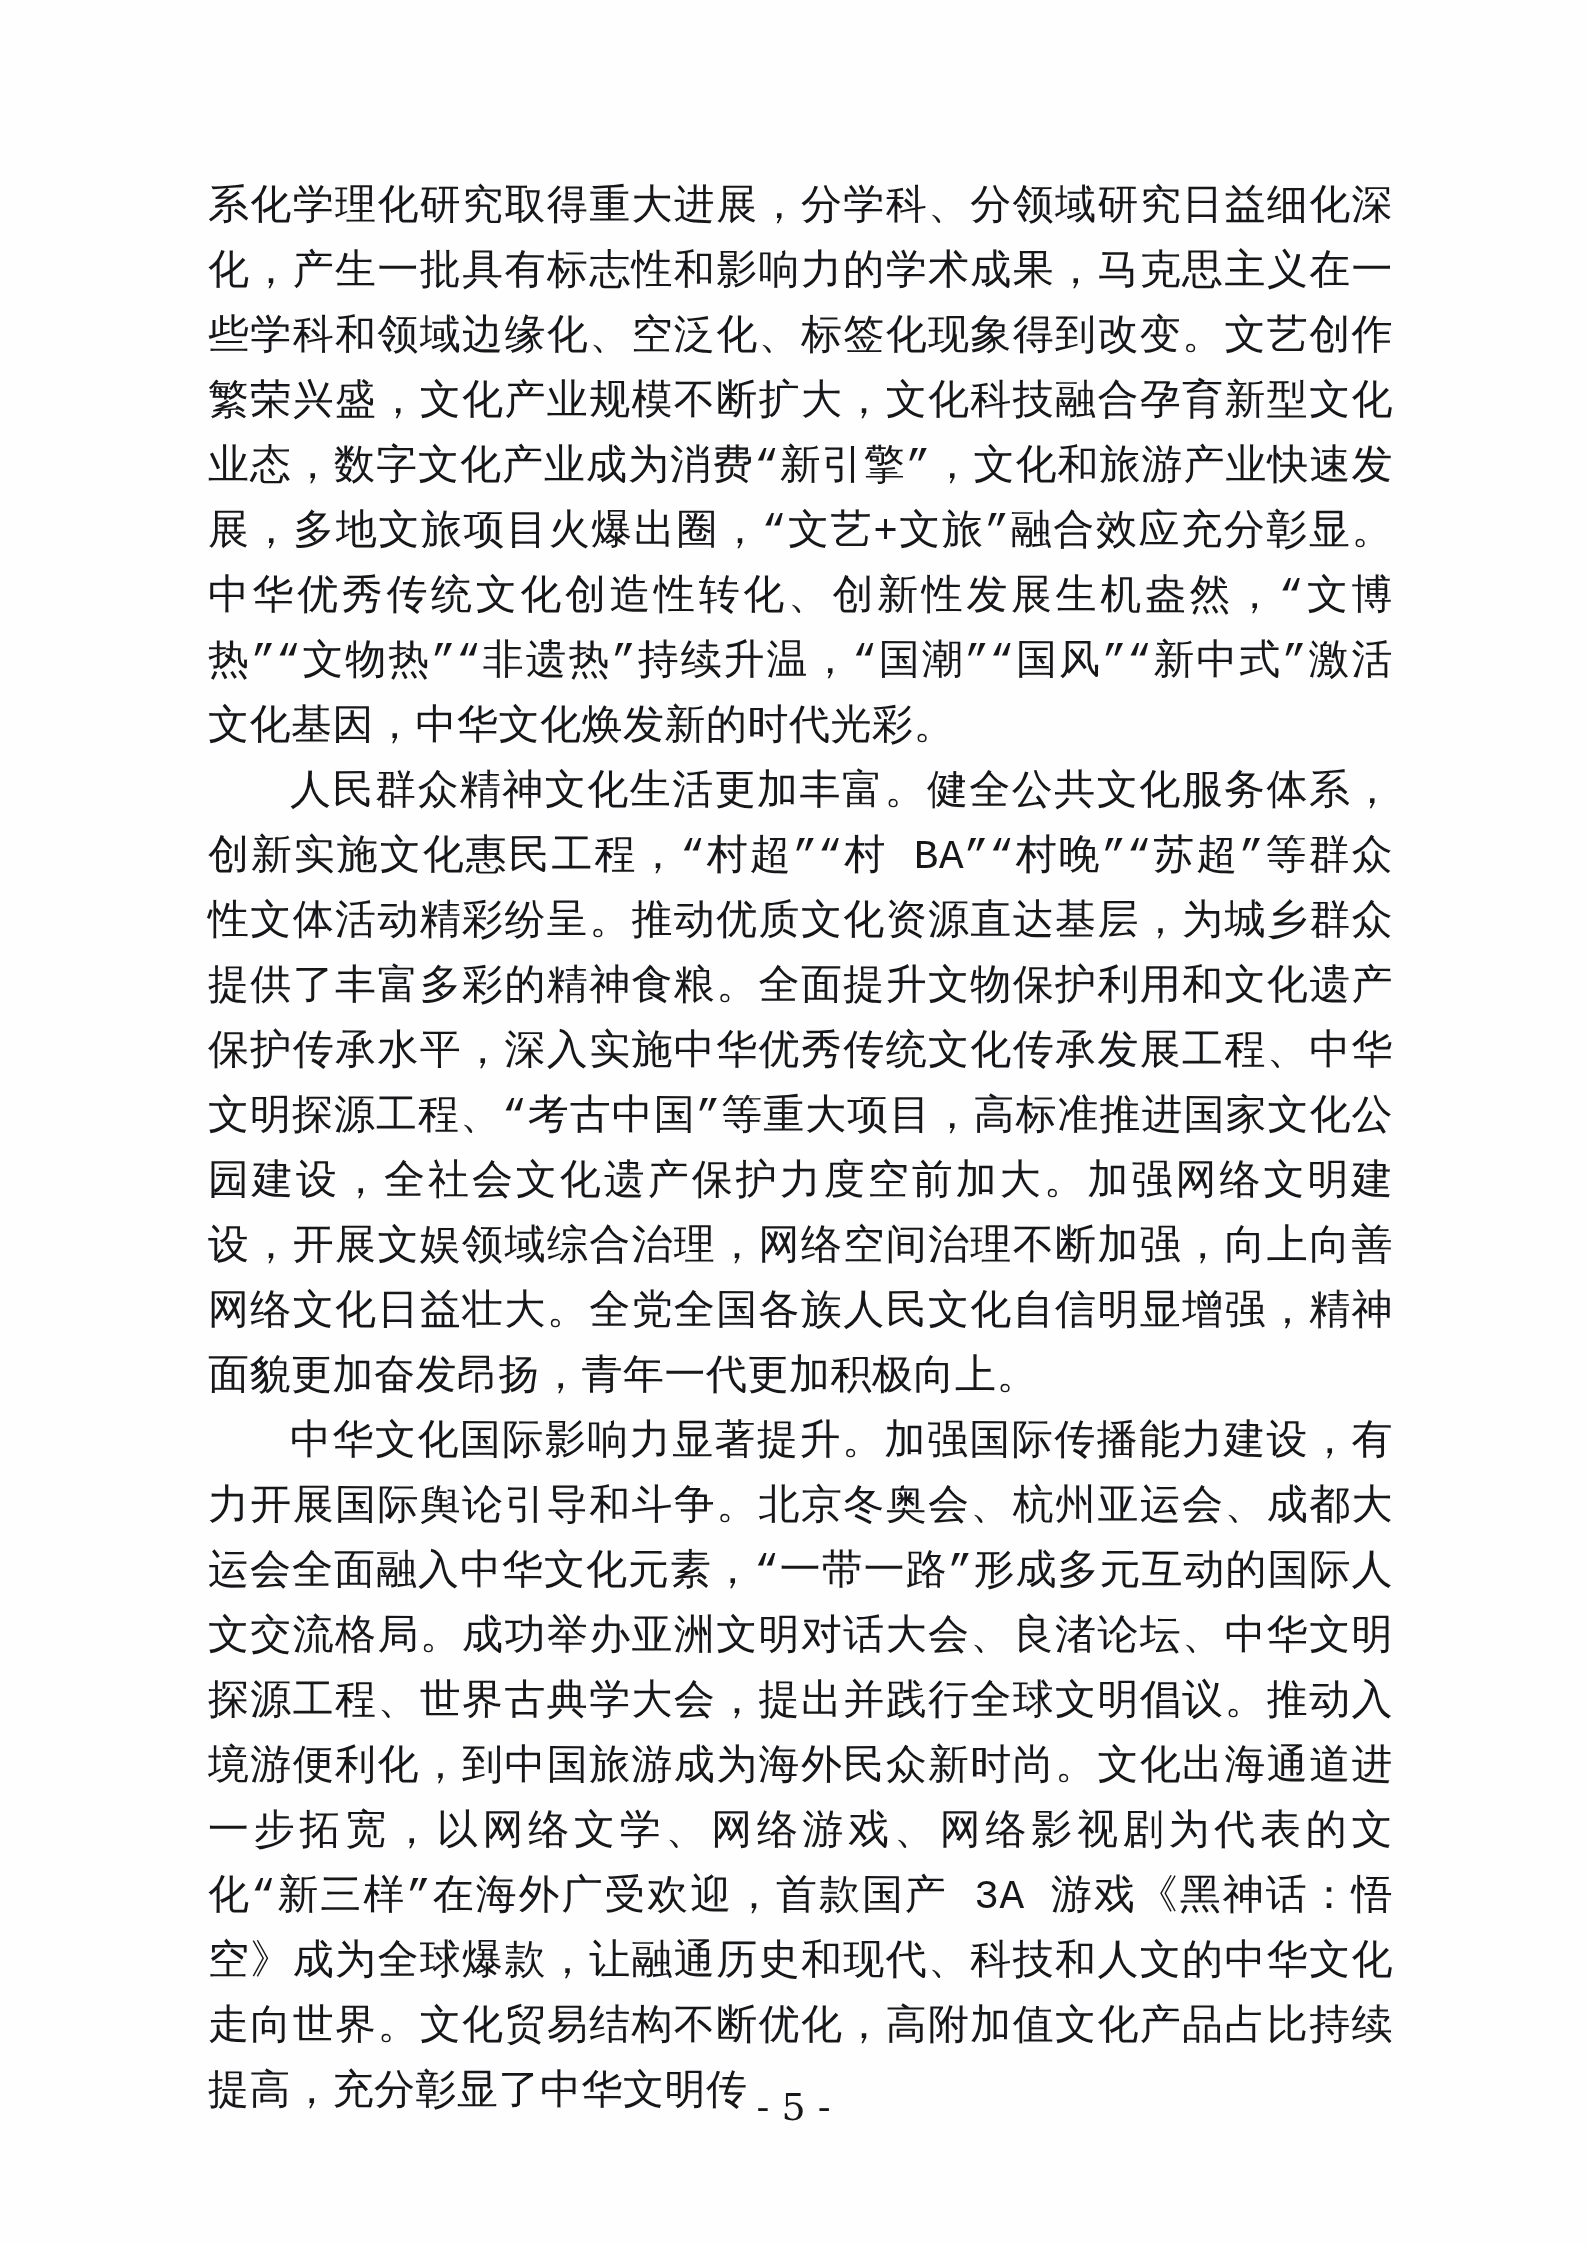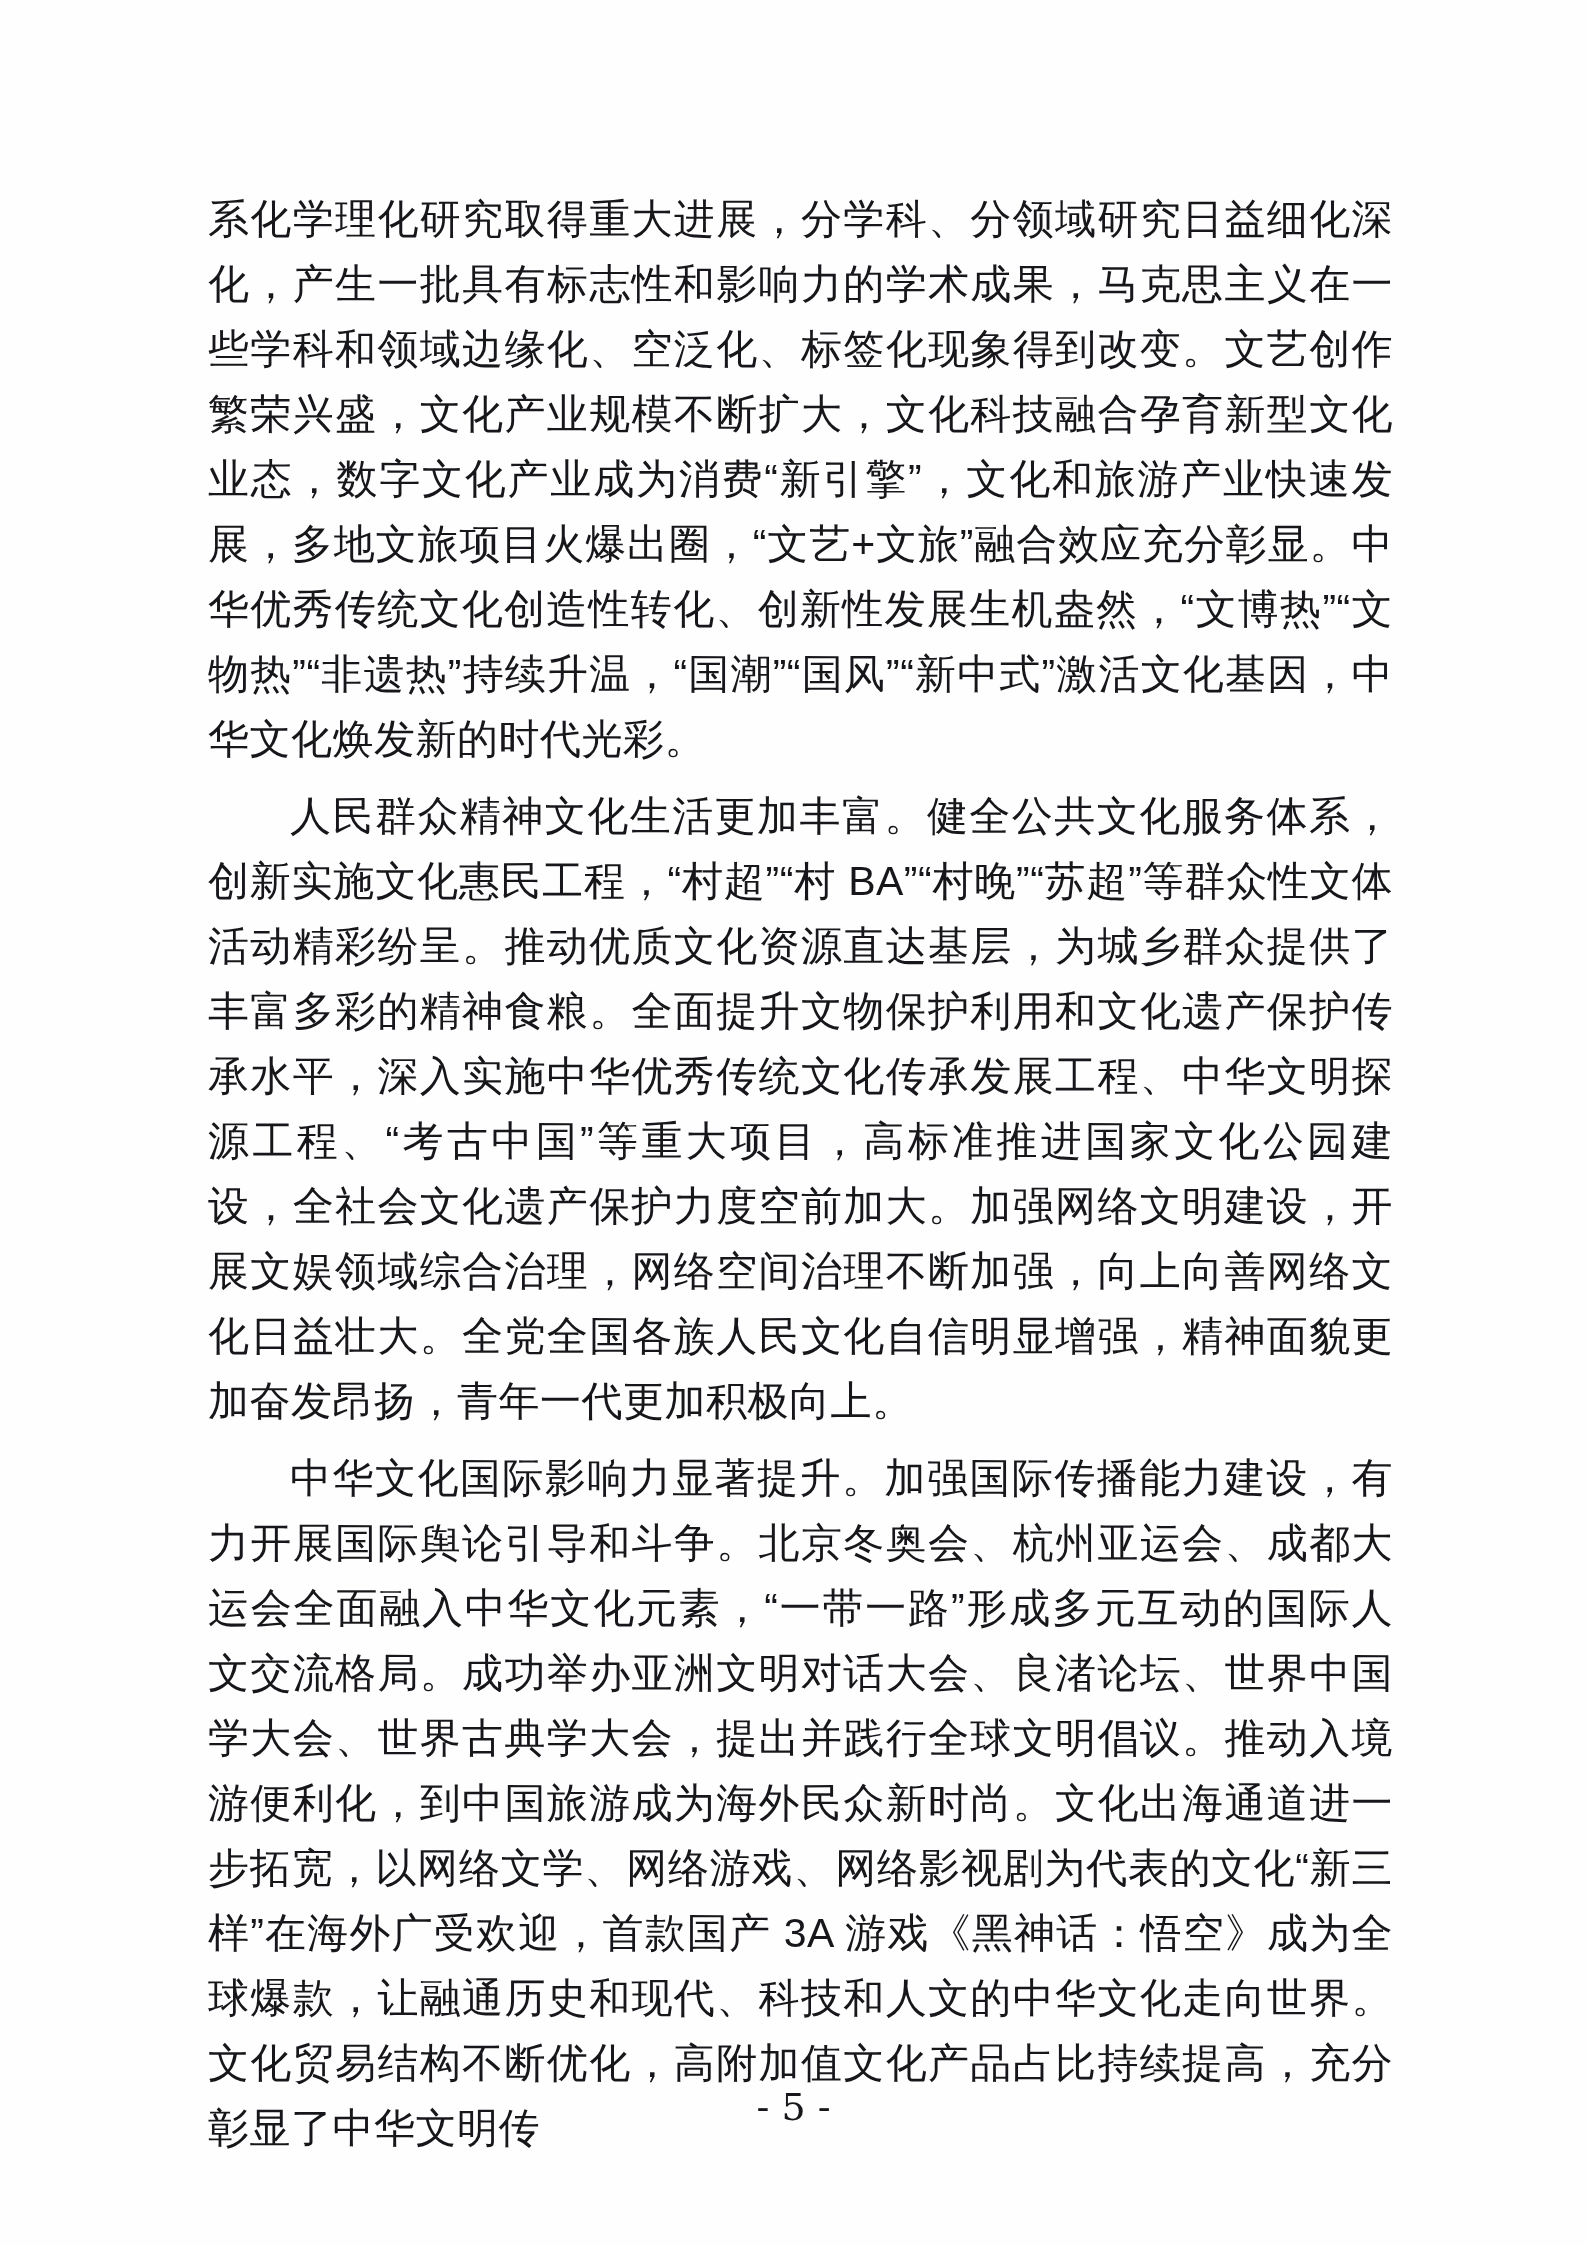--- a/index.html
+++ b/index.html
@@ -28,23 +28,23 @@
     left: 208px;
     top: 175px;
     width: 1185px;
   }
   .para {
     font-size: 41px;
     line-height: 65px;
     letter-spacing: 0.5px;
     text-align: justify;
     text-justify: inter-character;
-    margin: 12px 0 0 0;
+    margin: 0 0 0 0;
     color: #17171b;
-    font-family: Liberation Sans, sans-serif;
+    font-family: Liberation Mono, monospace;
     white-space: pre-wrap;
   }
   .para.indent {
     text-indent: 82px;
   }
   .footer {
     position: absolute;
     left: 0;
     top: 2085px;
     width: 1587px;
@@ -54,16 +54,16 @@
     font-family: "DejaVu Serif", "Liberation Serif", serif;
   }
 </style>
 </head>
 <body>
 
 <div class="page">
   <div class="content">
     <p class="para">系化学理化研究取得重大进展，分学科、分领域研究日益细化深化，产生一批具有标志性和影响力的学术成果，马克思主义在一些学科和领域边缘化、空泛化、标签化现象得到改变。文艺创作繁荣兴盛，文化产业规模不断扩大，文化科技融合孕育新型文化业态，数字文化产业成为消费“新引擎”，文化和旅游产业快速发展，多地文旅项目火爆出圈，“文艺+文旅”融合效应充分彰显。中华优秀传统文化创造性转化、创新性发展生机盎然，“文博热”“文物热”“非遗热”持续升温，“国潮”“国风”“新中式”激活文化基因，中华文化焕发新的时代光彩。</p>
     <p class="para indent">人民群众精神文化生活更加丰富。健全公共文化服务体系，创新实施文化惠民工程，“村超”“村 BA”“村晚”“苏超”等群众性文体活动精彩纷呈。推动优质文化资源直达基层，为城乡群众提供了丰富多彩的精神食粮。全面提升文物保护利用和文化遗产保护传承水平，深入实施中华优秀传统文化传承发展工程、中华文明探源工程、“考古中国”等重大项目，高标准推进国家文化公园建设，全社会文化遗产保护力度空前加大。加强网络文明建设，开展文娱领域综合治理，网络空间治理不断加强，向上向善网络文化日益壮大。全党全国各族人民文化自信明显增强，精神面貌更加奋发昂扬，青年一代更加积极向上。</p>
-    <p class="para indent">中华文化国际影响力显著提升。加强国际传播能力建设，有力开展国际舆论引导和斗争。北京冬奥会、杭州亚运会、成都大运会全面融入中华文化元素，“一带一路”形成多元互动的国际人文交流格局。成功举办亚洲文明对话大会、良渚论坛、世界中国学大会、世界古典学大会，提出并践行全球文明倡议。推动入境游便利化，到中国旅游成为海外民众新时尚。文化出海通道进一步拓宽，以网络文学、网络游戏、网络影视剧为代表的文化“新三样”在海外广受欢迎，首款国产 3A 游戏《黑神话：悟空》成为全球爆款，让融通历史和现代、科技和人文的中华文化走向世界。文化贸易结构不断优化，高附加值文化产品占比持续提高，充分彰显了中华文明传</p>
+    <p class="para indent">中华文化国际影响力显著提升。加强国际传播能力建设，有力开展国际舆论引导和斗争。北京冬奥会、杭州亚运会、成都大运会全面融入中华文化元素，“一带一路”形成多元互动的国际人文交流格局。成功举办亚洲文明对话大会、良渚论坛、中华文明探源工程、世界古典学大会，提出并践行全球文明倡议。推动入境游便利化，到中国旅游成为海外民众新时尚。文化出海通道进一步拓宽，以网络文学、网络游戏、网络影视剧为代表的文化“新三样”在海外广受欢迎，首款国产 3A 游戏《黑神话：悟空》成为全球爆款，让融通历史和现代、科技和人文的中华文化走向世界。文化贸易结构不断优化，高附加值文化产品占比持续提高，充分彰显了中华文明传</p>
   </div>
   <div class="footer">- 5 -</div>
 </div>
 
 </body></html>

